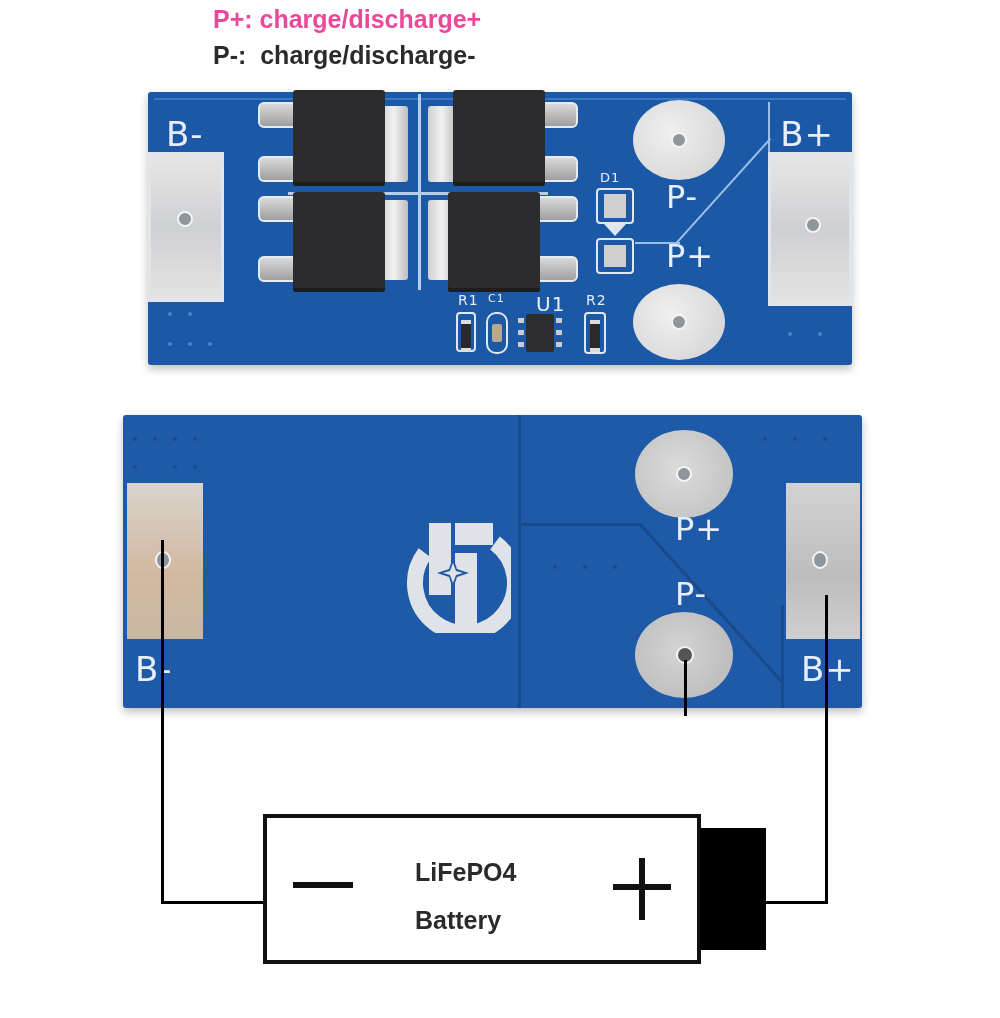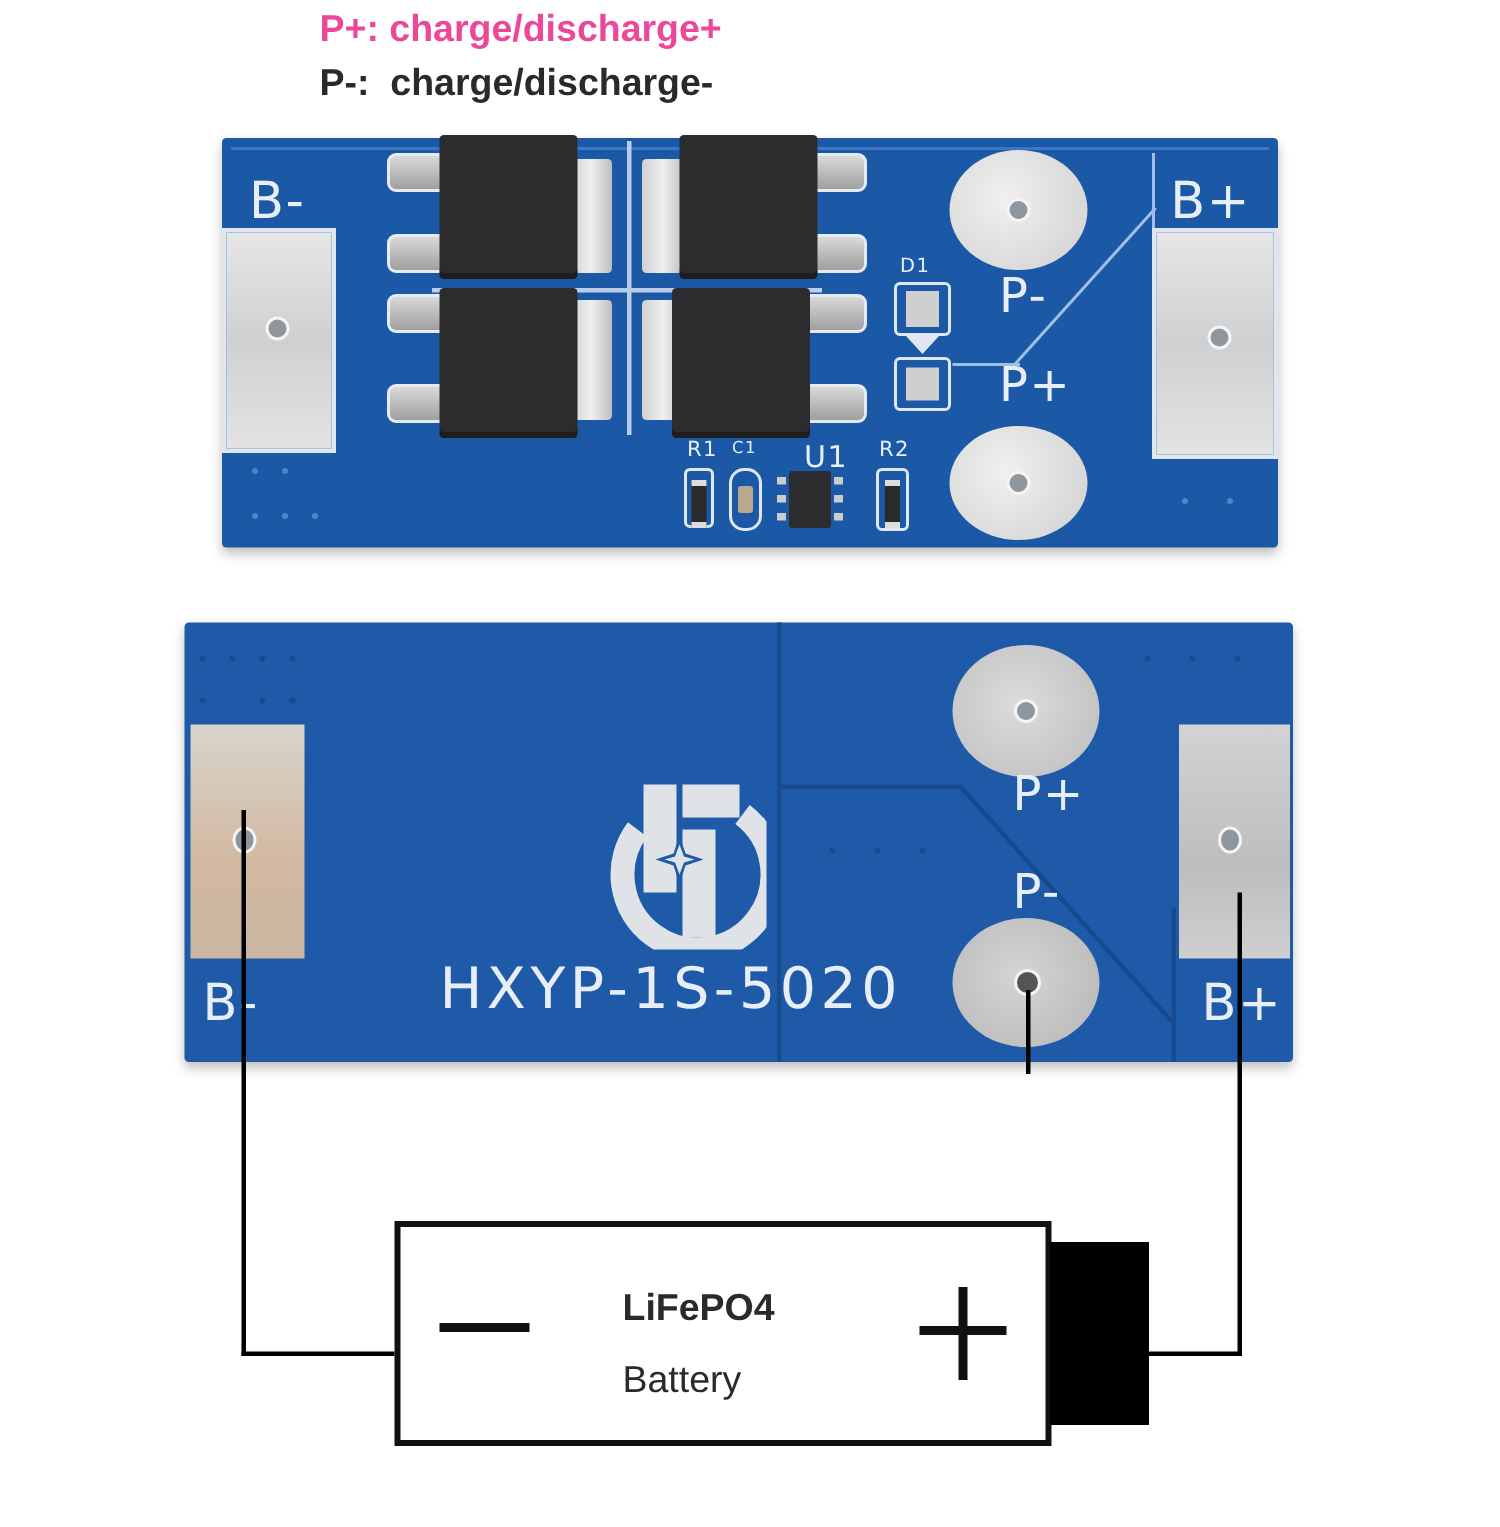--- a/index.html
+++ b/index.html
@@ -162,21 +162,20 @@
     <svg width="116" height="120" viewBox="0 0 116 120">
       <path d="M30 40 A50 50 0 1 0 100 30" fill="none" stroke="#dfe3e8" stroke-width="16"></path>
       <rect x="34" y="10" width="22" height="72" fill="#dfe3e8"></rect>
       <rect x="60" y="40" width="22" height="72" fill="#dfe3e8"></rect>
       <rect x="60" y="10" width="38" height="22" fill="#dfe3e8"></rect>
       <path d="M58 44 L62 56 L74 60 L62 64 L58 76 L54 64 L42 60 L54 56 Z" fill="#1f5aa8"></path>
       <path d="M58 50 L61 58 L68 60 L61 62 L58 70 L55 62 L48 60 L55 58 Z" fill="#dfe3e8"></path>
     </svg>
   </div>
 
-  <div class="silk" style="left:170px;top:222px;font-size:38px;letter-spacing:3px;">HXYP-1S-5020</div>
 
   <div class="dot" style="left:10px;top:22px;background:#1a4a8a;"></div>
   <div class="dot" style="left:30px;top:22px;background:#1a4a8a;"></div>
   <div class="dot" style="left:50px;top:22px;background:#1a4a8a;"></div>
   <div class="dot" style="left:70px;top:22px;background:#1a4a8a;"></div>
   <div class="dot" style="left:10px;top:50px;background:#1a4a8a;"></div>
   <div class="dot" style="left:50px;top:50px;background:#1a4a8a;"></div>
   <div class="dot" style="left:70px;top:50px;background:#1a4a8a;"></div>
   <div class="dot" style="left:640px;top:22px;background:#1a4a8a;"></div>
   <div class="dot" style="left:670px;top:22px;background:#1a4a8a;"></div>
@@ -188,17 +187,17 @@
 
 <div class="wire" style="left:161px;top:540px;width:3px;height:364px;"></div>
 <div class="wire" style="left:161px;top:901px;width:104px;height:3px;"></div>
 <div class="wire" style="left:684px;top:660px;width:3px;height:56px;"></div>
 <div class="wire" style="left:825px;top:595px;width:3px;height:309px;"></div>
 <div class="wire" style="left:765px;top:901px;width:63px;height:3px;"></div>
 
 <div class="abs" style="left:263px;top:814px;width:438px;height:150px;border:4px solid #111;box-sizing:border-box;background:#fff;">
   <div class="abs" style="left:26px;top:64px;width:60px;height:6px;background:#111;"></div>
   <div class="abs" style="left:148px;top:40px;font-weight:bold;font-size:25px;color:#2a2a2a;">LiFePO4</div>
-  <div class="abs" style="left:148px;top:88px;font-weight:normal;font-size:25px;color:#2a2a2a;">Battery</div>
+  <div class="abs" style="left:148px;top:88px;font-weight:bold;font-size:25px;color:#2a2a2a;">Battery</div>
   <div class="abs" style="left:346px;top:66px;width:58px;height:6px;background:#111;"></div>
   <div class="abs" style="left:372px;top:40px;width:6px;height:62px;background:#111;"></div>
 </div>
 <div class="abs" style="left:700px;top:828px;width:66px;height:122px;background:#000;"></div>
 
 </body></html>

